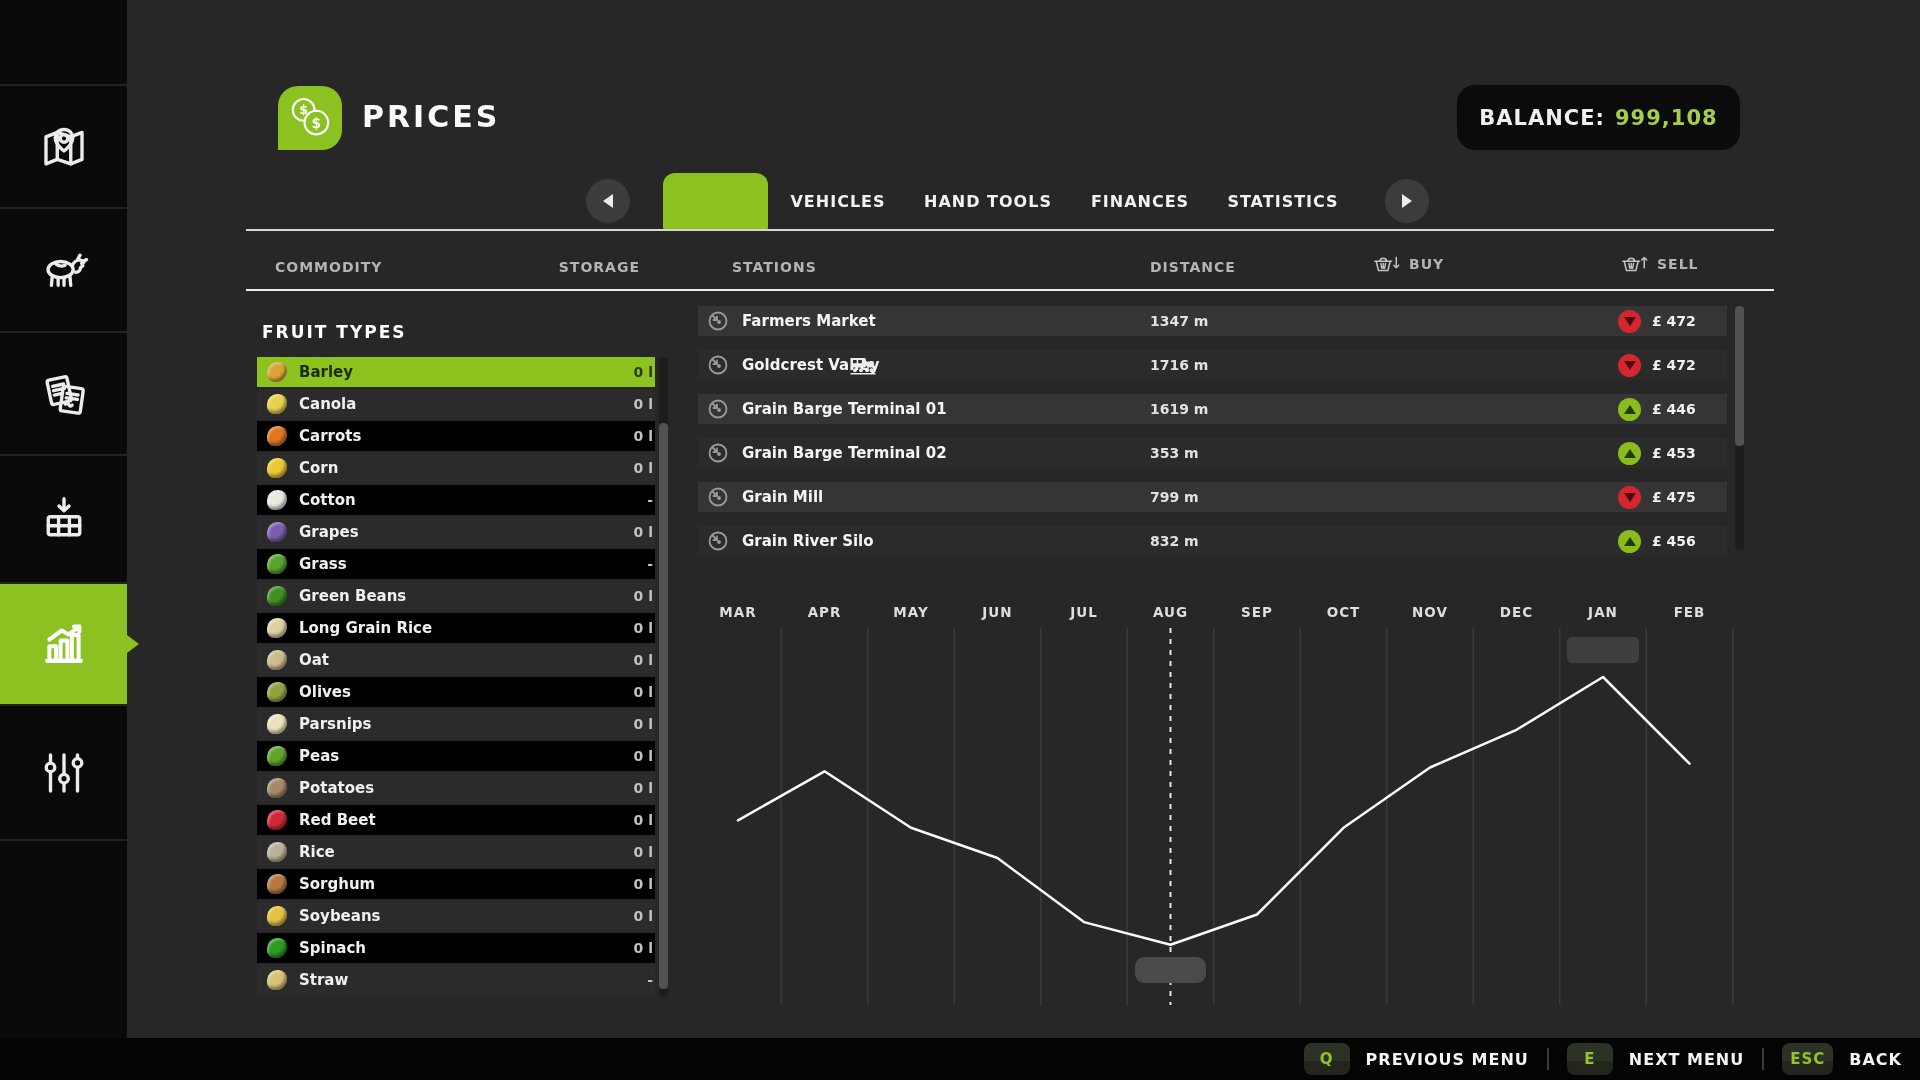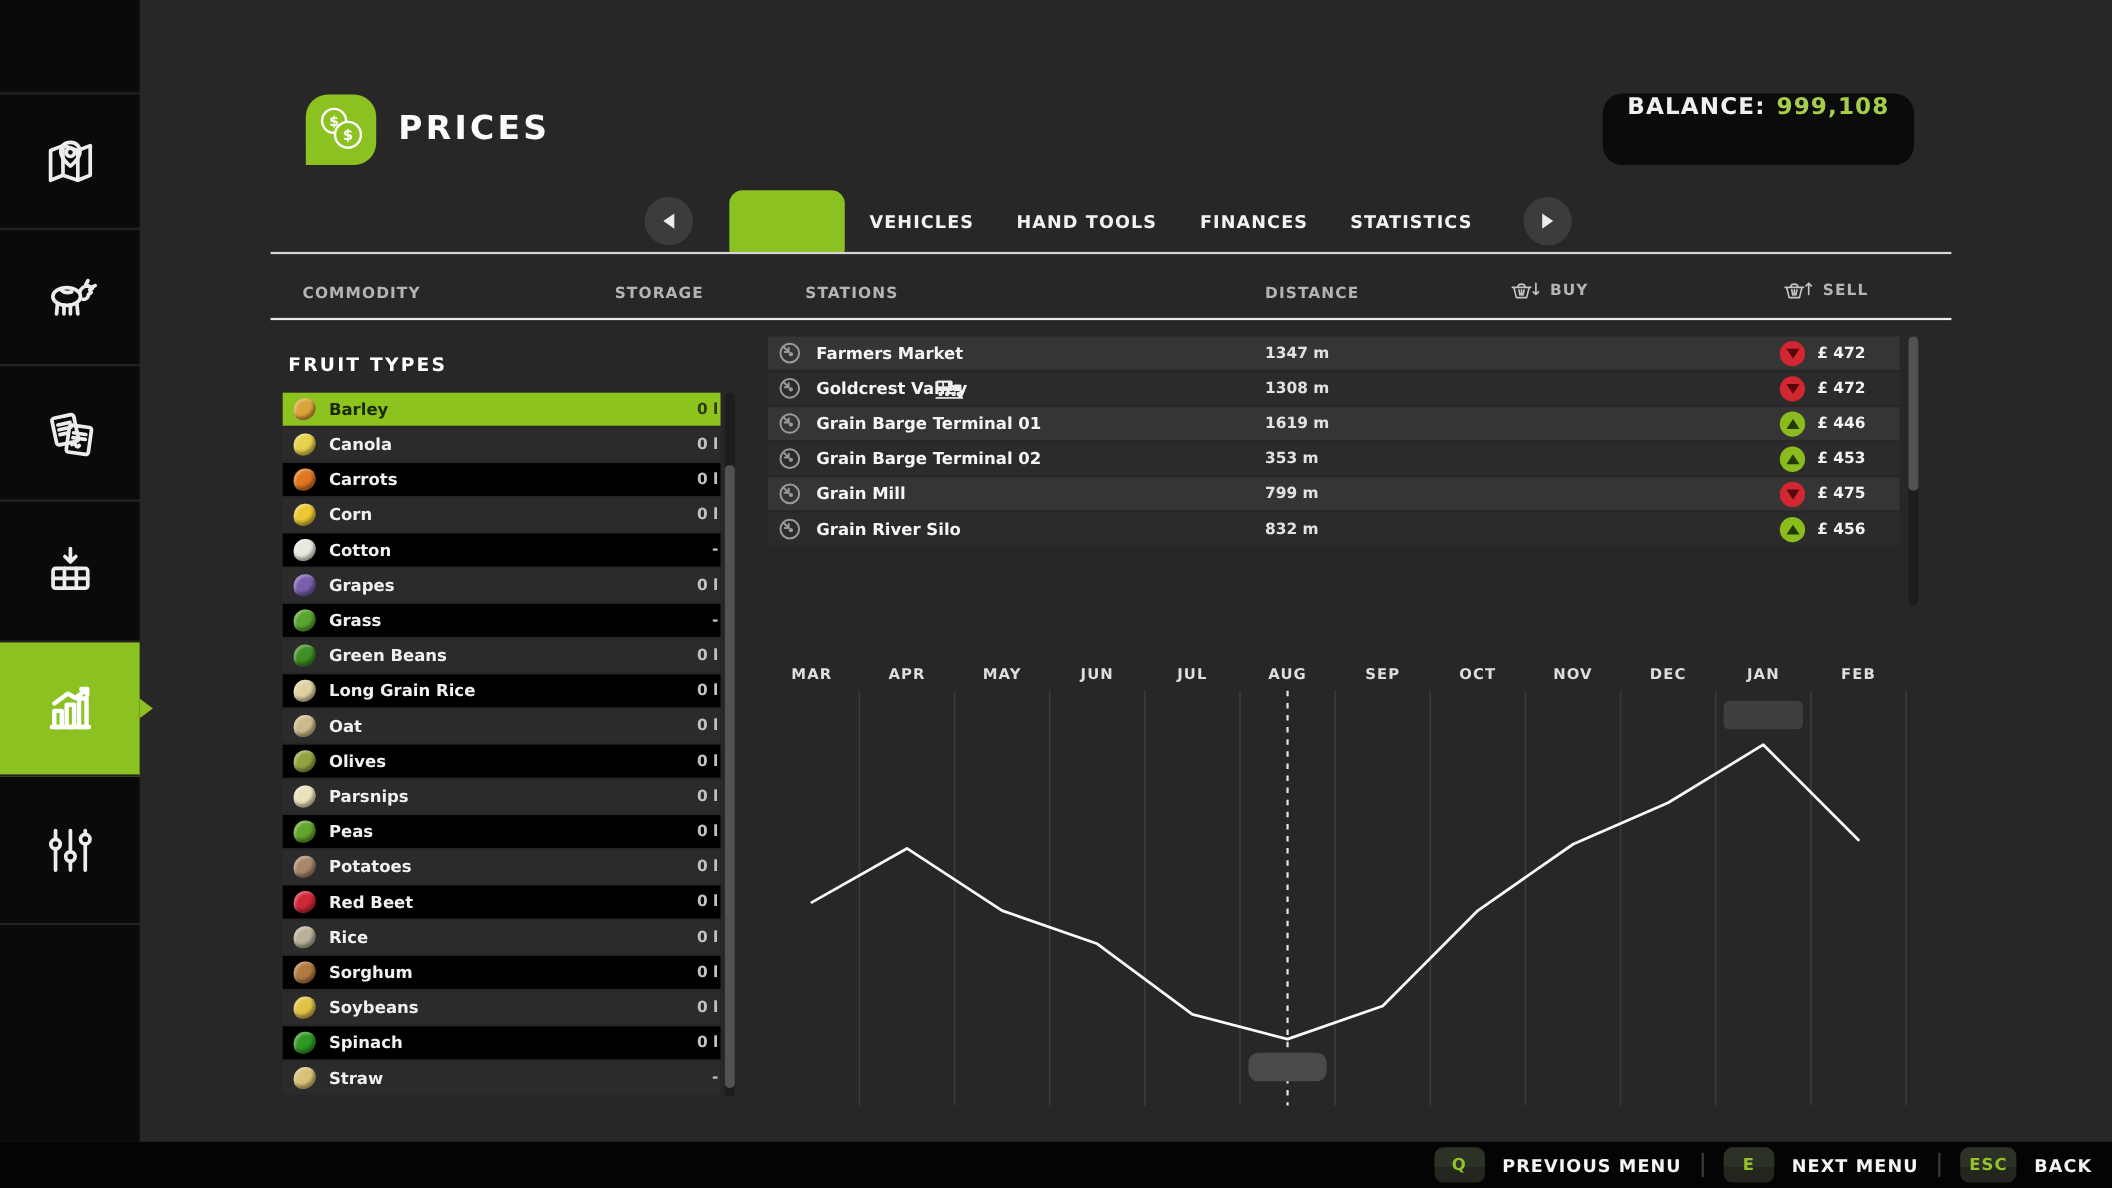--- a/index.html
+++ b/index.html
@@ -14,21 +14,21 @@
   .side-item.active{background:#8bc120;}
   .side-item.active svg{stroke:#fff;stroke-width:1.8;}
   .side-item.active::after{content:'';position:absolute;right:-12px;top:50%;margin-top:-9px;
     border-left:12px solid #8bc120;border-top:9px solid transparent;border-bottom:9px solid transparent;}
   
   .title-icon{position:absolute;left:278px;top:86px;width:64px;height:64px;background:#8bc120;
     border-radius:20px 20px 20px 0;display:flex;align-items:center;justify-content:center;}
   .page-title{position:absolute;left:362px;top:99px;font-size:30px;font-weight:bold;
     letter-spacing:3px;color:#fafafa;margin:0;}
   .balance{position:absolute;left:1457px;top:85px;width:283px;height:65px;background:#0b0b0b;
-    border-radius:18px;display:flex;justify-content:center;gap:10px;
+    border-radius:18px;display:flex;align-items:center;justify-content:center;gap:10px;
     font-size:21px;font-weight:bold;letter-spacing:1px;}
   .balance .bal-val{color:#a5cf4b;}
   
   .tab-arrow{position:absolute;width:44px;height:44px;border-radius:50%;background:#3c3c3c;
     border:none;display:flex;align-items:center;justify-content:center;cursor:pointer;padding:0;}
   .tab-arrow.left{left:586px;top:179px;} .tab-arrow.right{left:1385px;top:179px;}
   .tri-l{width:0;height:0;border-top:7px solid transparent;border-bottom:7px solid transparent;
     border-right:10px solid #ececec;}
   .tri-r{width:0;height:0;border-top:7px solid transparent;border-bottom:7px solid transparent;
     border-left:10px solid #ececec;}
@@ -54,21 +54,21 @@
   .crow.selected{background:#8dc31e;}
   .crop-dot{width:20px;height:20px;border-radius:55% 45% 60% 40%;flex:0 0 20px;
     box-shadow:inset -2px -3px 3px rgba(0,0,0,.4),inset 2px 2px 2px rgba(255,255,255,.3);}
   .cname{font-size:15px;font-weight:bold;color:#f0f0f0;margin-left:12px;}
   .cval{margin-left:auto;font-size:14px;font-weight:bold;color:#c2c2c2;}
   .crow.selected .cname{color:#1b2a05;} .crow.selected .cval{color:#2c3c10;}
   .scroll-track{position:absolute;background:#1d1d1d;border-radius:4px;cursor:pointer;}
   .scroll-track .thumb{position:absolute;left:0;width:100%;background:#525252;border-radius:4px;}
   
   .slist{position:absolute;left:698px;top:306px;width:1029px;}
-  .srow{position:relative;height:30px;margin-bottom:2px;cursor:pointer;}
+  .srow{position:relative;height:30px;margin-bottom:14px;cursor:pointer;}
   .srow.light{background:#353535;} .srow.dark{background:#2b2b2b;}
   .marker{position:absolute;left:8px;top:3px;width:24px;height:24px;}
   .marker svg{width:24px;height:24px;stroke:#9a9a9a;stroke-width:1.8;fill:none;
     stroke-linecap:round;stroke-linejoin:round;}
   .sname{position:absolute;left:44px;top:6px;font-size:15px;font-weight:bold;color:#f5f5f5;white-space:nowrap;}
   .train{position:absolute;left:152px;top:5px;width:26px;height:20px;}
   .sdist{position:absolute;left:452px;top:7px;font-size:14px;font-weight:bold;color:#e2e2e2;}
   .trend{position:absolute;left:920px;top:4px;width:23px;height:23px;border-radius:50%;
     display:flex;align-items:center;justify-content:center;}
   .trend.down{background:#d22730;} .trend.up{background:#8abc1d;}
@@ -365,21 +365,21 @@
         <rect x="17" y="6.5" width="7" height="6" rx="1"></rect>
         <rect x="3" y="5" width="3.6" height="3.2" fill="#2b2b2b"></rect>
         <rect x="8.2" y="5" width="3.6" height="3.2" fill="#2b2b2b"></rect>
         <circle cx="5" cy="15.2" r="2"></circle>
             <circle cx="11" cy="15.2" r="2"></circle>
         <circle cx="17" cy="15.2" r="2"></circle>
             <circle cx="21.5" cy="15.2" r="2"></circle>
         <rect x="0.5" y="18" width="25" height="1.5"></rect>
       </svg>
     </span>
-    <span class="sdist">1308 m</span>
+    <span class="sdist">1716 m</span>
     <span class="trend down">
           <span class="tri"></span>
         </span>
     <span class="sprice">£ 472</span>
   </div>
 
   <div class="srow light">
     <span class="marker">
       <svg viewBox="0 0 24 24">
         <circle cx="12" cy="12" r="8.5"></circle>

